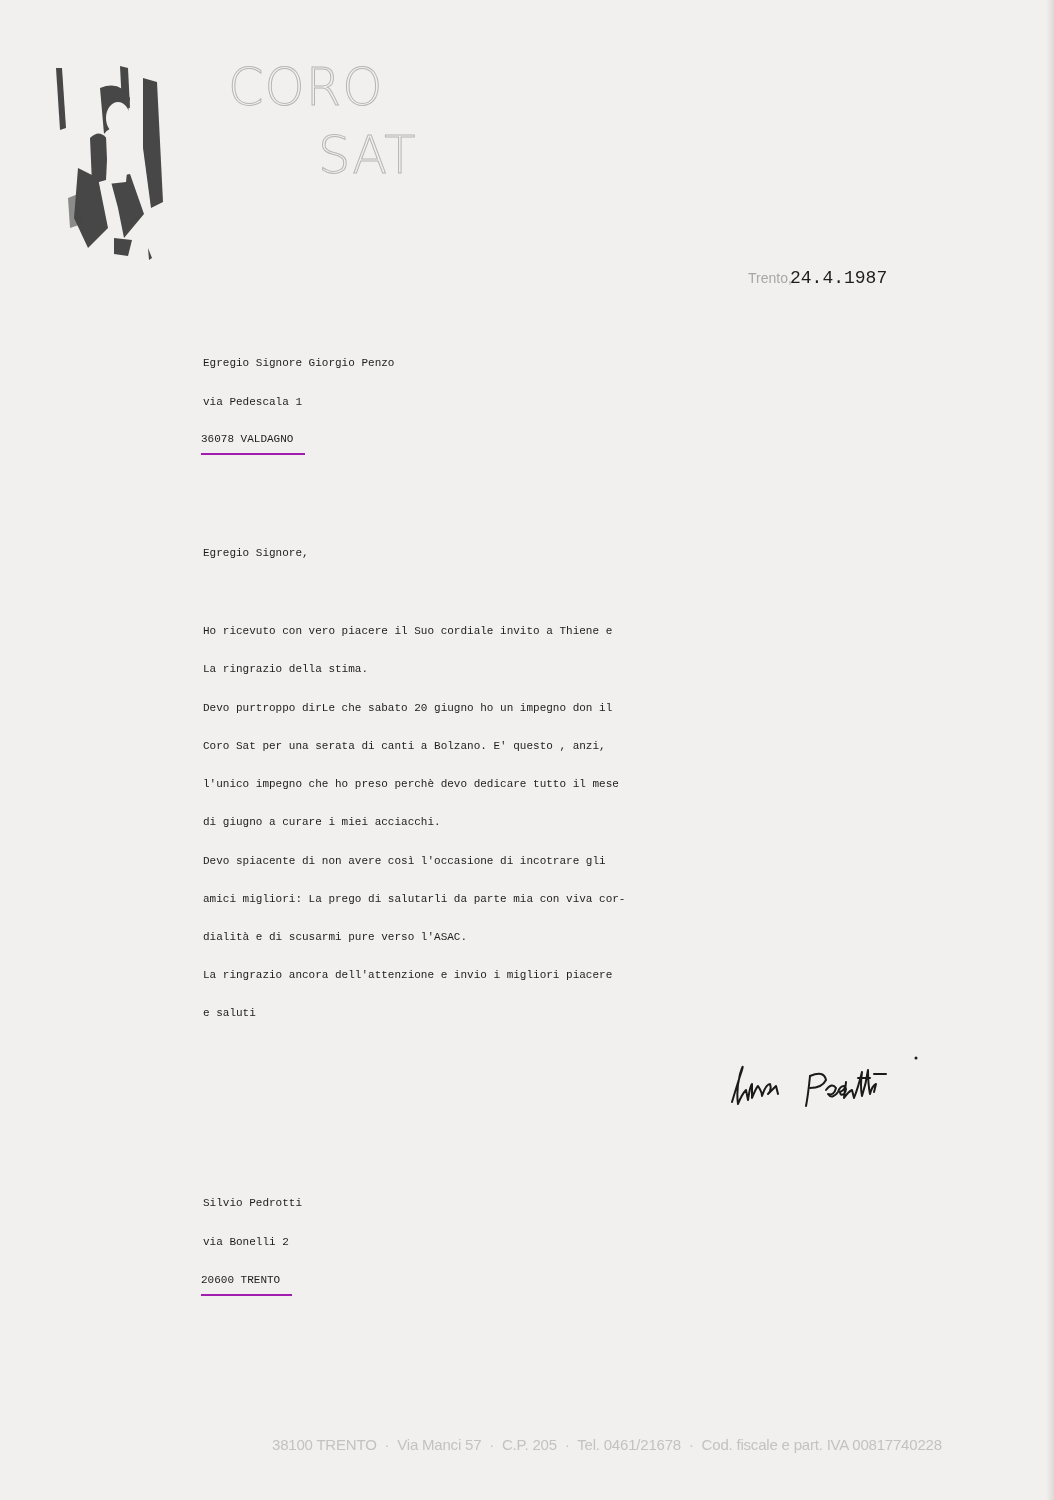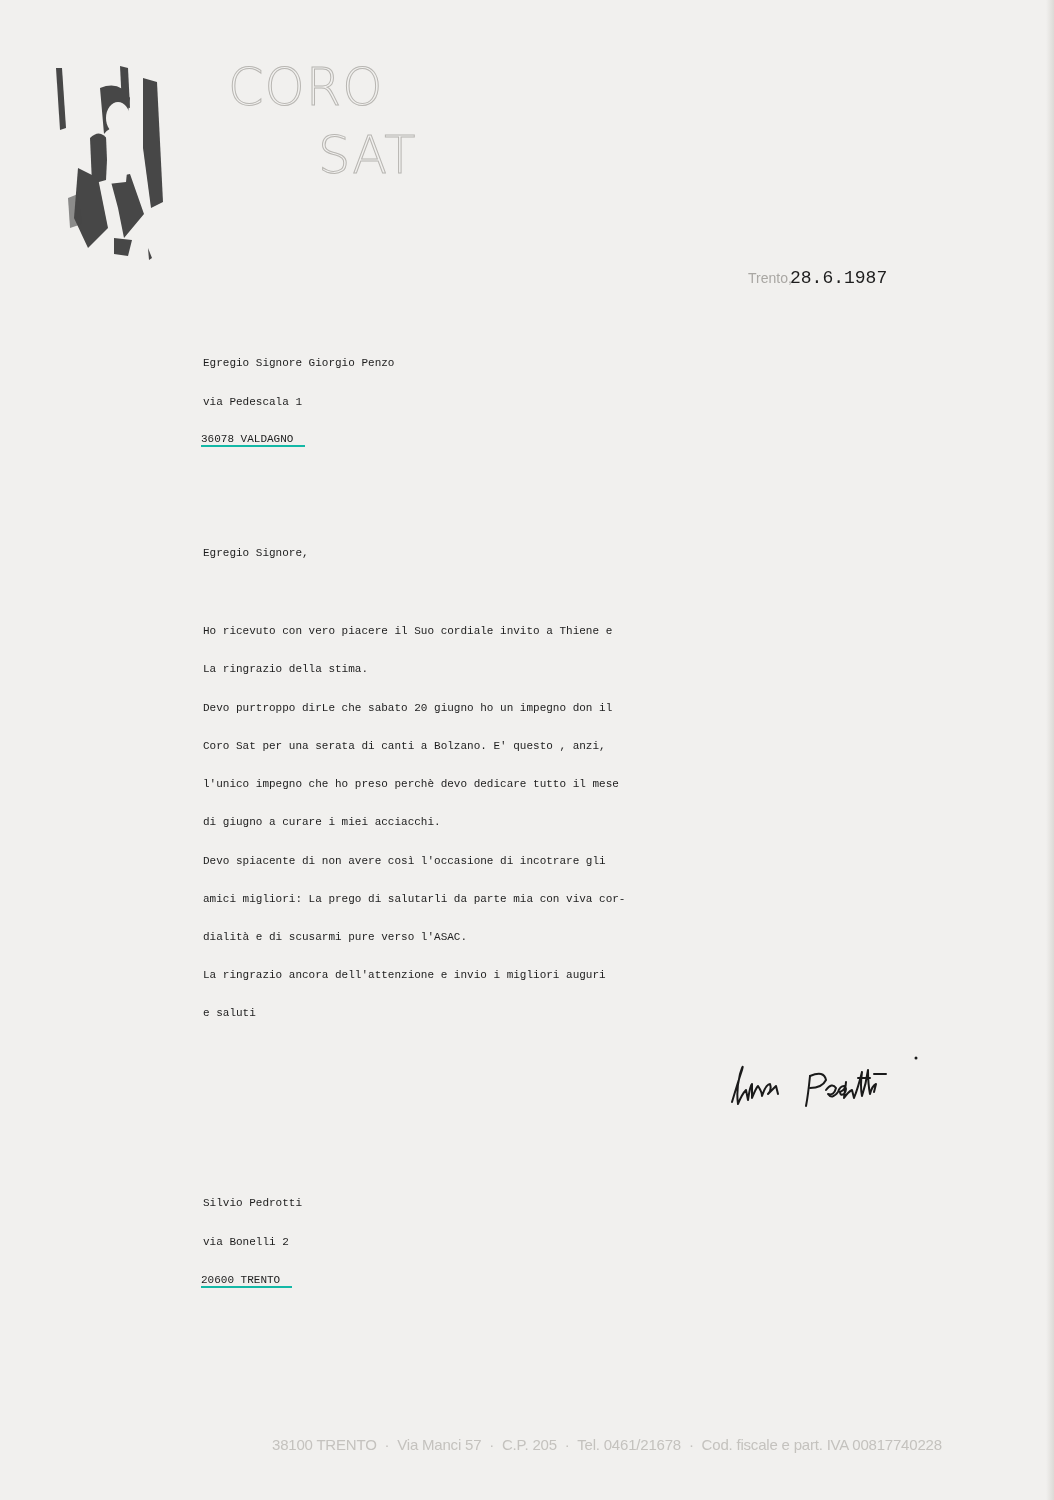--- a/index.html
+++ b/index.html
@@ -19,21 +19,21 @@
       -webkit-text-stroke: 1px #b8b6b2; line-height: 1; font-weight: 300; }
     .logo-coro { top: 62px; }
     .logo-sat { top: 130px; left: 284px; margin-left: 34px; }
 
     
     .date-place { position: absolute; left: 748px; top: 270px; font-family: "Liberation Sans", sans-serif;
       font-size: 14px; color: #a9a7a3; }
     .date-value { position: absolute; left: 790px; top: 268px; font-size: 18px; }
 
     .typed { position: absolute; left: 203px; font-size: 11px; line-height: 1; white-space: pre; }
-    .underlined { border-bottom: 2px solid #14b8a6; padding-right: 12px; }
+    .underlined { border-bottom: 2px solid #a21caf; padding-bottom: 8px; padding-right: 12px; }
 
     .signature { position: absolute; left: 712px; top: 1052px; width: 230px; height: 70px; }
 
     .footer { position: absolute; left: 272px; top: 1436px; font-family: "Liberation Sans", sans-serif;
       font-size: 15px; color: #c4c2be; white-space: pre; letter-spacing: -0.2px; }
   </style>
 </head>
 <body>
 
 <div class="edge-right"></div>
@@ -53,39 +53,39 @@
   </g>
   <g fill="#f1f0ee">
     <ellipse cx="70" cy="60" rx="12" ry="16"></ellipse>
     <path d="M58 78 q14 -4 24 6 l-4 40 l-18 2 z"></path>
   </g>
 </svg>
 <div class="logo-text logo-coro">CORO</div>
 <div class="logo-text logo-sat">SAT</div>
 
 <div class="date-place">Trento,</div>
-<div class="date-value">28.6.1987</div>
+<div class="date-value">24.4.1987</div>
 
 <div class="typed" style="top:358px">Egregio Signore Giorgio Penzo</div>
 <div class="typed" style="top:397px">via Pedescala 1</div>
 <div class="typed underlined" style="top:434px; left:201px">36078 VALDAGNO</div>
 
 <div class="typed" style="top:548px">Egregio Signore,</div>
 
 <div>
   <div class="typed" style="top:626px">Ho ricevuto con vero piacere il Suo cordiale invito a Thiene e</div>
   <div class="typed" style="top:664px">La ringrazio della stima.</div>
   <div class="typed" style="top:703px">Devo purtroppo dirLe che sabato 20 giugno ho un impegno don il</div>
   <div class="typed" style="top:741px">Coro Sat per una serata di canti a Bolzano. E' questo , anzi,</div>
   <div class="typed" style="top:779px">l'unico impegno che ho preso perchè devo dedicare tutto il mese</div>
   <div class="typed" style="top:817px">di giugno a curare i miei acciacchi.</div>
   <div class="typed" style="top:856px">Devo spiacente di non avere così l'occasione di incotrare gli</div>
   <div class="typed" style="top:894px">amici migliori: La prego di salutarli da parte mia con viva cor-</div>
   <div class="typed" style="top:932px">dialità e di scusarmi pure verso l'ASAC.</div>
-  <div class="typed" style="top:970px">La ringrazio ancora dell'attenzione e invio i migliori auguri</div>
+  <div class="typed" style="top:970px">La ringrazio ancora dell'attenzione e invio i migliori piacere</div>
   <div class="typed" style="top:1008px">e saluti</div>
 </div>
 
 <svg class="signature" viewBox="0 0 230 70">
   <title>Silvio Pedrotti</title>
   <g fill="none" stroke="#1a1a1a" stroke-width="2" stroke-linecap="round" stroke-linejoin="round">
     <path d="M20 50 q6 -20 10 -32 q2 -8 -2 4 q-4 16 -2 30 q4 -10 8 -14 l2 10 q2 -14 4 -16 l0 14 q4 -10 6 -12 q4 6 4 10 q4 -12 8 -12 q2 6 -2 10 q6 -6 8 -8 l2 8"></path>
     <path d="M98 24 q-2 20 -4 30"></path>
     <path d="M98 24 q14 -6 16 4 q-4 8 -16 8"></path>
     <path d="M114 38 q6 -8 10 -2 q-2 8 -8 6 q4 6 10 -2 q2 -6 6 -6 q4 2 0 8 q-4 2 -4 -2 q6 -2 6 -10 l-2 16 q4 -6 8 -8 l2 8 q4 -10 8 -26 q-2 14 0 24 q4 -12 6 -26 q0 14 2 24 q2 -8 6 -10 l-2 8"></path>

